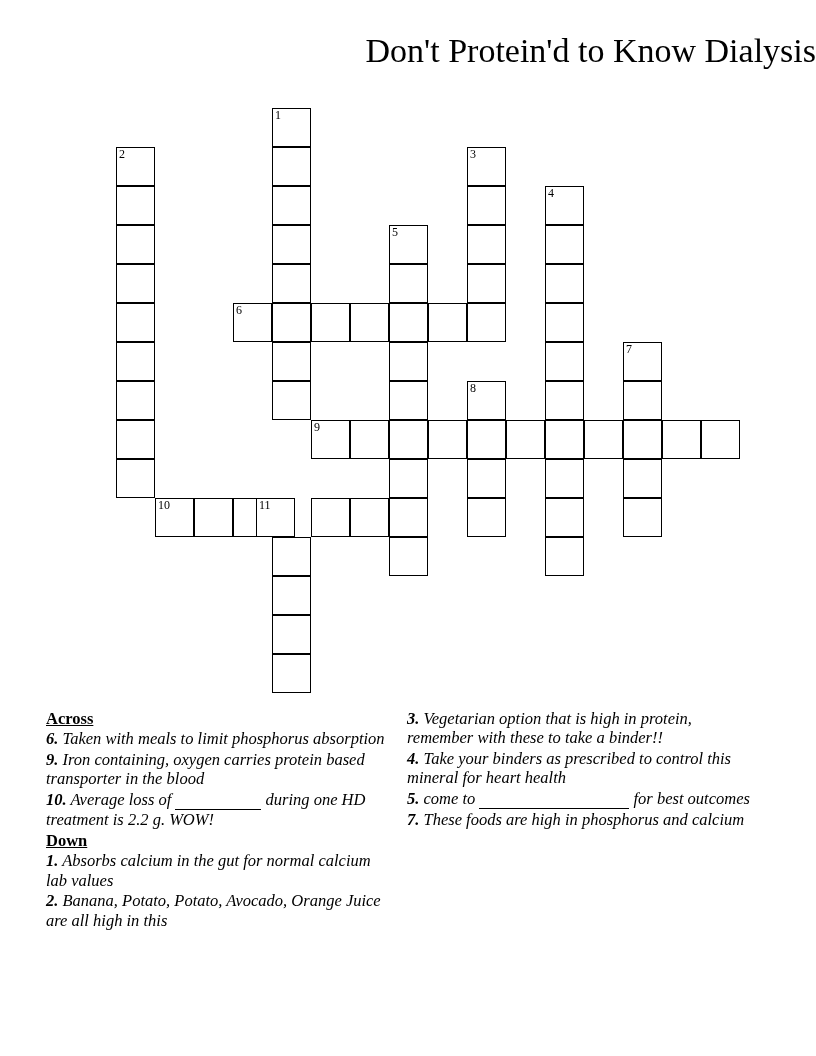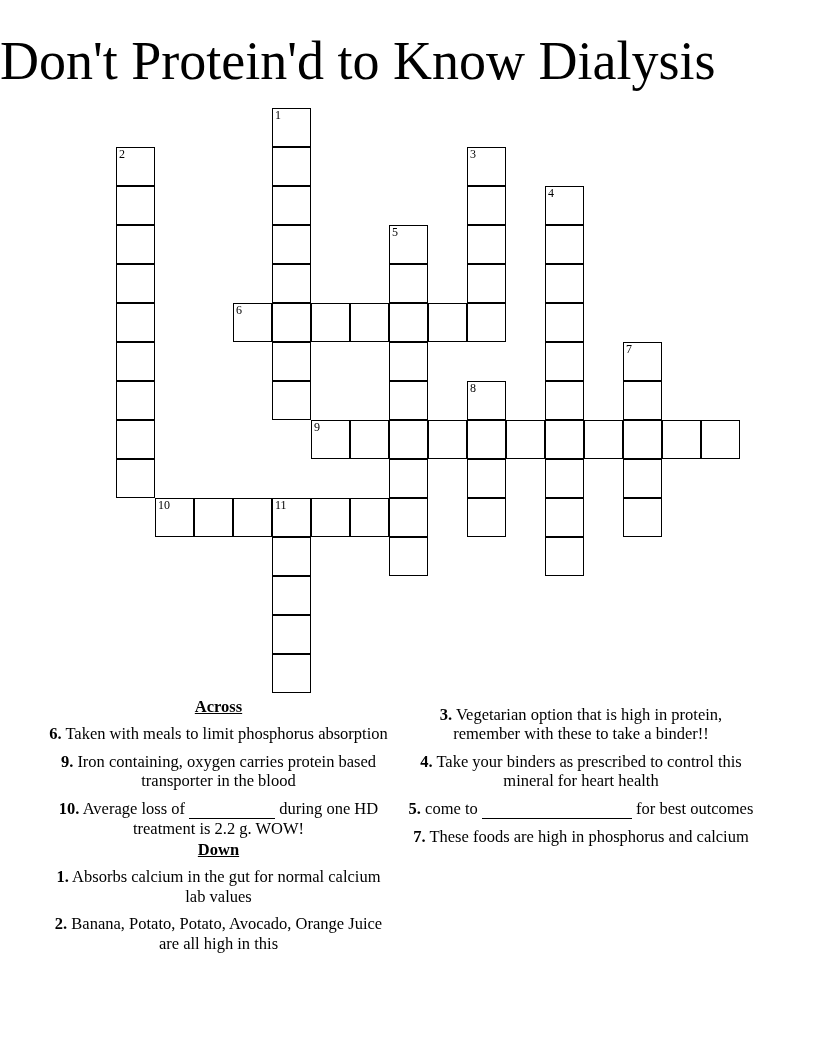--- a/index.html
+++ b/index.html
@@ -2,47 +2,47 @@
 <html><head>
 <meta charset="utf-8">
 <style>
   html,body{margin:0;padding:0;}
   body{
     width:816px;height:1056px;background:#fff;
     font-family:"Liberation Serif","DejaVu Serif",serif;
     color:#000;overflow:hidden;position:relative;
   }
   #title{
-    text-align:left;font-size:54px;font-weight:normal;
+    text-align:right;font-size:34px;font-weight:normal;
     letter-spacing:0px;margin:0;padding:32px 0 0 0;line-height:1.1;
     font-family:"Liberation Serif","DejaVu Serif",serif;
   }
   
   #grid{position:absolute;left:0;top:0;width:816px;height:590px;}
   .cell{
     position:absolute;width:39px;height:39px;
     border:1.6px solid #000;background:#fff;box-sizing:border-box;
   }
   .cell .num{
     position:absolute;left:2px;top:0px;
     font-size:12px;line-height:13px;
     font-family:"Liberation Serif","DejaVu Serif",serif;
   }
   
   #clues{
     position:absolute;left:0;top:697px;width:816px;height:300px;
   }
-  .col{position:absolute;top:0;font-size:16.5px;line-height:1.18;text-align:center;}
+  .col{position:absolute;top:12px;font-size:16.5px;line-height:1.18;}
   #col-left{left:46px;width:345px;}
   #col-right{left:407px;width:348px;}
   .sect{
     font-weight:bold;text-decoration:underline;
     font-size:16.5px;margin:0 0 1px 0;
   }
-  .clue{margin:8px 0 1px 0;text-indent:0;}
+  .clue{margin:0 0 1px 0;text-indent:0;font-style:italic;}
   .clue .cn{font-weight:bold;}
   .blank{
     display:inline-block;border-bottom:1.4px solid #000;
     vertical-align:baseline;
   }
   .b1{width:86px;}
   .b2{width:150px;}
 </style>
 </head>
 <body>
@@ -127,21 +127,21 @@
     <div class="cell" style="left: 428px; top: 420px;"></div>
     <div class="cell" style="left: 506px; top: 420px;"></div>
     <div class="cell" style="left: 584px; top: 420px;"></div>
     <div class="cell" style="left: 662px; top: 420px;"></div>
     <div class="cell" style="left: 701px; top: 420px;"></div>
     <div class="cell" style="left: 155px; top: 498px;">
       <span class="num">10</span>
     </div>
     <div class="cell" style="left: 194px; top: 498px;"></div>
     <div class="cell" style="left: 233px; top: 498px;"></div>
-    <div class="cell" style="left: 272px; top: 498px;">
+    <div class="cell" style="left: 256px; top: 498px;">
       <span class="num">11</span>
     </div>
     <div class="cell" style="left: 311px; top: 498px;"></div>
     <div class="cell" style="left: 350px; top: 498px;"></div>
     <div class="cell" style="left: 272px; top: 537px;"></div>
     <div class="cell" style="left: 272px; top: 576px;"></div>
     <div class="cell" style="left: 272px; top: 615px;"></div>
     <div class="cell" style="left: 272px; top: 654px;"></div>
   </div>
 

